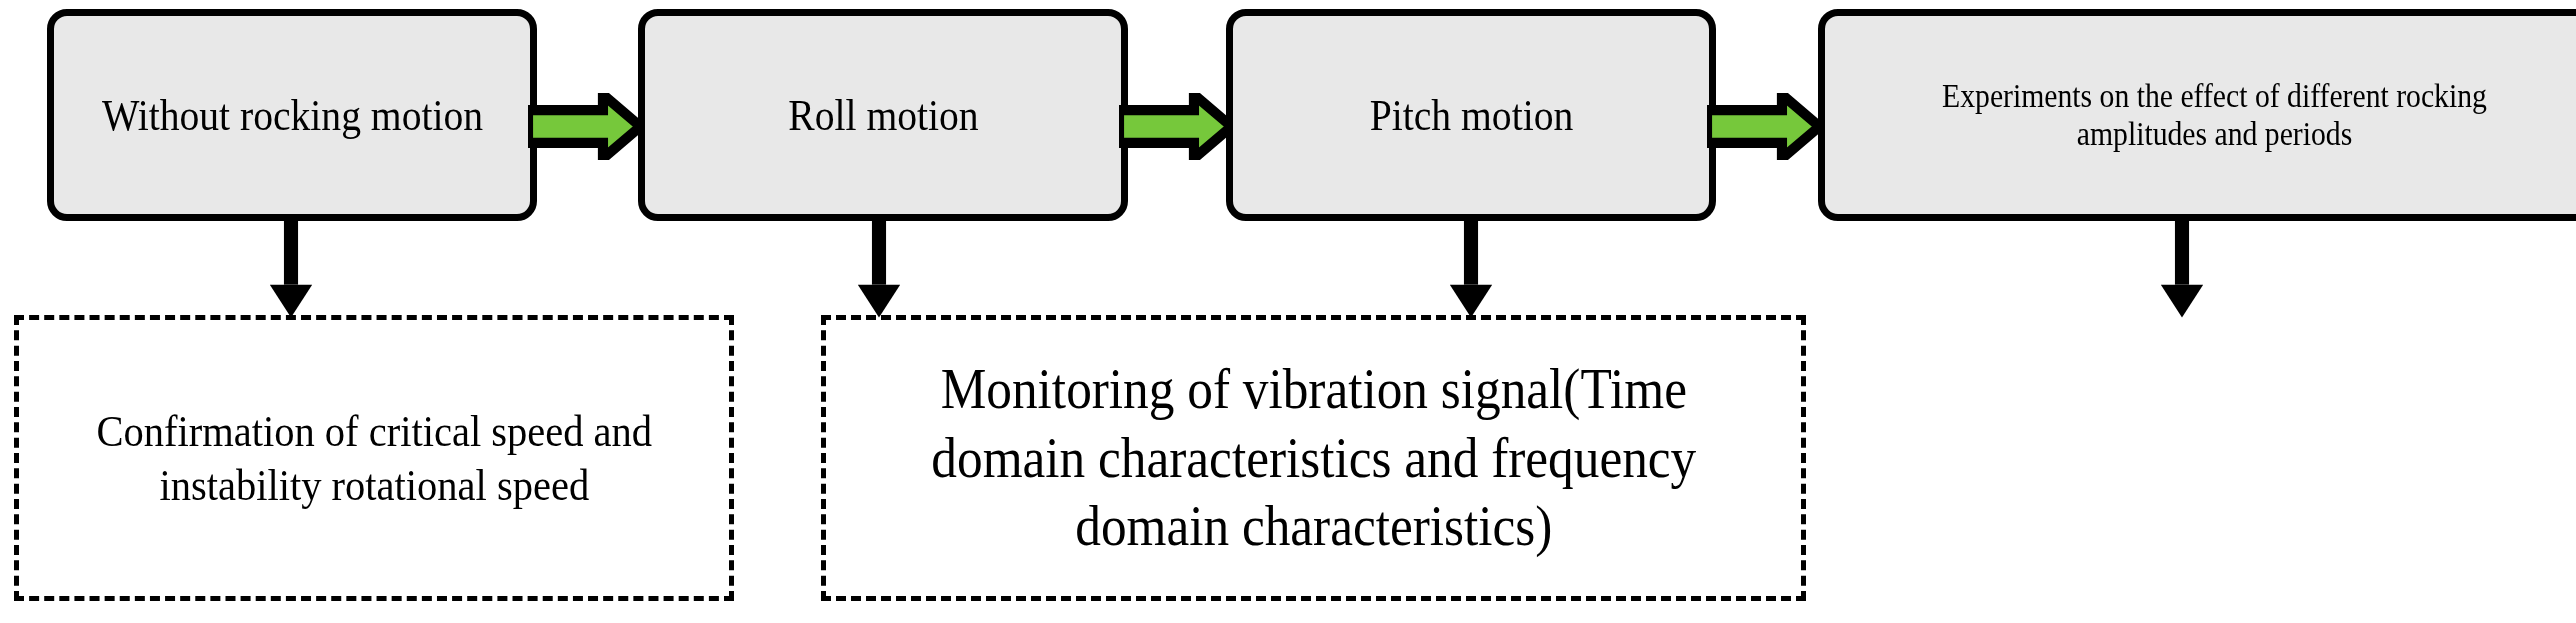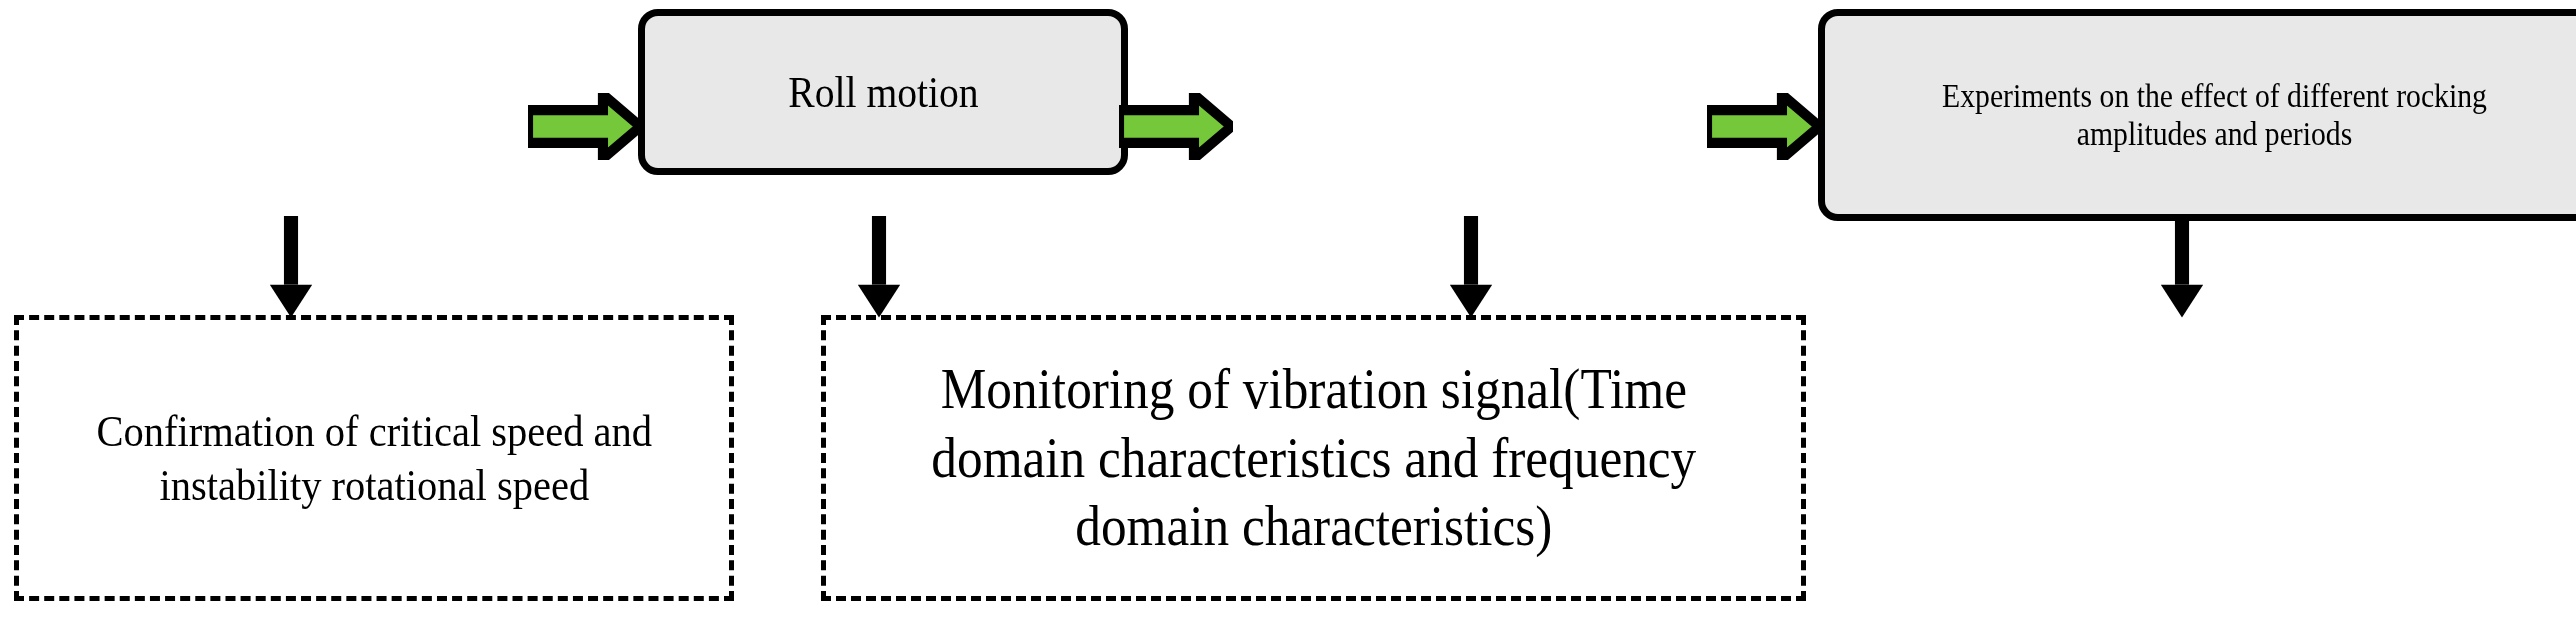--- a/index.html
+++ b/index.html
@@ -31,21 +31,21 @@
     line-height: 1.16;
     padding: 3.1px 12.5px;
   }
   .proc-box .label {
     display: block;
     width: 100%;
     transform: scaleX(0.90);
   }
 
   #box-1 { left: 47px;   top: 9.3px; width: 490px;  height: 212px; font-size: 44px; }
-  #box-2 { left: 638px;  top: 9.3px; width: 490px;  height: 166px; font-size: 44px; }
+  #box-2 { left: 638px;  top: 9.3px; width: 490px;  height: 212px; font-size: 44px; }
   #box-3 { left: 1226px; top: 9.3px; width: 490px;  height: 212px; font-size: 44px; }
   #box-4 { left: 1818px; top: 9.3px; width: 792px;  height: 212px; font-size: 33px; }
 
   
   .green-arrow {
     position: absolute;
     top: 93px;
     width: 114px;
     height: 67px;
   }
@@ -86,25 +86,31 @@
 
   #dbox-1 { left: 14px;   top: 315px; width: 720px;  height: 286px; font-size: 45px; justify-content: flex-end; }
   #dbox-2 { left: 821px; top: 315px; width: 985px; height: 286px; font-size: 57px; }
   #dbox-3 { left: 1921px; top: 315px; width: 641px;  height: 286px; font-size: 45px; }
 </style>
 </head>
 <body>
 
 <div id="stage">
 
+  <div class="proc-box" id="box-1">
+    <span class="label">Without rocking motion</span>
+  </div>
 
   <div class="proc-box" id="box-2">
     <span class="label">Roll motion</span>
   </div>
 
+  <div class="proc-box" id="box-3">
+    <span class="label">Pitch motion</span>
+  </div>
 
   <div class="proc-box" id="box-4">
     <span class="label">Experiments on the effect of different rocking amplitudes and periods</span>
   </div>
 
   <svg class="green-arrow" id="arrow-h-1" viewBox="0 0 146 86" preserveAspectRatio="none">
     <path d="M 0,22 L 96,22 L 96,2 L 144,43 L 96,84 L 96,64 L 0,64 Z" fill="#76c83b" stroke="#000000" stroke-width="13" stroke-linejoin="miter"></path>
   </svg>
 
   <svg class="green-arrow" id="arrow-h-2" viewBox="0 0 146 86" preserveAspectRatio="none">

